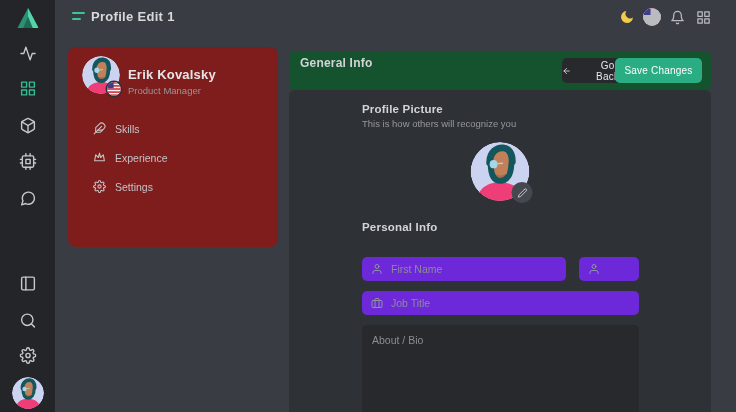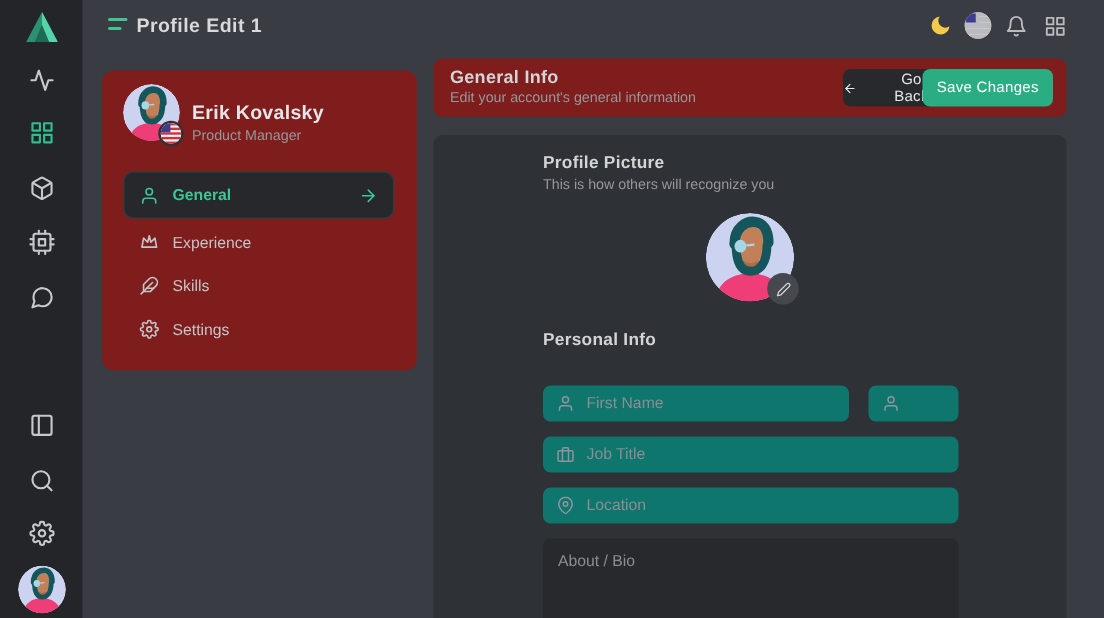--- a/index.html
+++ b/index.html
@@ -41,21 +41,21 @@
   .pc-role { position:absolute; left:60px; top:38px; font-size:9.5px; color:#95979b; }
   .pc-nav { position:absolute; left:14px; right:15px; top:67px; }
   .nav-item { display:flex; align-items:center; height:29px; padding:0 10px; border:1px solid transparent; border-radius:7px; color:#c3c4c7; font-size:10.5px; cursor:pointer; }
   .nav-item.active { height:32px; background:#26282c; border-color:rgba(255,255,255,.08); color:#3fc594; font-weight:bold; margin-bottom:1px; }
   .nav-ic { width:13px; height:13px; margin-right:9px; flex:0 0 auto; }
   .nav-ic svg { width:100%; height:100%; fill:none; stroke:currentColor; stroke-width:2; stroke-linecap:round; stroke-linejoin:round; }
   .nav-arrow { margin-left:auto; width:13px; height:13px; }
   .nav-arrow svg { width:100%; height:100%; fill:none; stroke:currentColor; stroke-width:2; stroke-linecap:round; stroke-linejoin:round; }
 
   
-  .mhead { position:absolute; left:289px; top:39px; width:422px; height:39px; background:#7f1d1d; border-radius:6px; z-index:2; }
+  .mhead { position:absolute; left:289px; top:51px; width:422px; height:39px; background:#14532d; border-radius:6px; z-index:2; }
   .mh-title { position:absolute; left:11px; top:5px; font-size:12px; font-weight:bold; letter-spacing:.2px; color:#d3d4d6; }
   .mh-sub { position:absolute; left:11px; top:21px; font-size:9.5px; color:#95979b; }
   .btn { position:absolute; top:7px; display:flex; align-items:center; justify-content:center; gap:21px; height:25px; border:none; border-radius:5px; font-family:inherit; font-size:10px; font-weight:normal; letter-spacing:.2px; cursor:pointer; }
   .btn-back { right:88px; width:61px; background:#27292d; color:#e6e7e9; }
   .btn-back .bk { width:12px; height:12px; }
   .btn-back .bk svg { width:100%; height:100%; fill:none; stroke:#e6e7e9; stroke-width:2; stroke-linecap:round; stroke-linejoin:round; }
   .btn-save { right:9px; width:87px; background:#2aad82; color:#ffffff; }
 
   
   .mbody { position:absolute; left:289px; top:90px; width:422px; height:322px; background:#2e3136; border-radius:6px 6px 0 0; z-index:2; }
@@ -64,21 +64,21 @@
   .sec-sub { font-size:9.5px; color:#95979b; margin-top:3px; }
   .t-pp { top:13px; }
   .t-pi { top:131px; }
   .big-avatar { position:absolute; left:50%; transform:translateX(-50%); top:52px; width:59px; height:59px; }
   .big-avatar .pic { width:59px; height:59px; border-radius:50%; overflow:hidden; }
   .edit-btn { position:absolute; right:-3px; bottom:-2px; width:21px; height:21px; border:none; border-radius:50%; background:#45484e; display:flex; align-items:center; justify-content:center; cursor:pointer; }
   .edit-btn svg { width:10px; height:10px; fill:none; stroke:#d9dadc; stroke-width:2; stroke-linecap:round; stroke-linejoin:round; }
 
   .fields { position:absolute; left:73px; top:167px; width:277px; }
   .frow { display:flex; gap:13px; margin-bottom:10px; }
-  .field { display:flex; align-items:center; gap:8px; height:24px; padding:0 9px; background:#0f766e; border-radius:5px; color:#9093a0; flex:1 1 auto; }
+  .field { display:flex; align-items:center; gap:8px; height:24px; padding:0 9px; background:#6d28d9; border-radius:5px; color:#9093a0; flex:1 1 auto; }
   .f-ic { width:12px; height:12px; flex:0 0 auto; }
   .f-ic svg { width:100%; height:100%; fill:none; stroke:currentColor; stroke-width:2; stroke-linecap:round; stroke-linejoin:round; }
   .field input { flex:1 1 auto; min-width:0; background:transparent; border:none; outline:none; color:#cfd0d3; font-family:inherit; font-size:10.5px; }
   .field input::placeholder, .fields textarea::placeholder { color:#8b8d93; opacity:1; }
   .fields textarea { width:277px; height:90px; background:#28292d; border:none; outline:none; border-radius:5px; padding:9px 10px; color:#cfd0d3; font-family:inherit; font-size:10.5px; resize:none; display:block; }
 </style>
 </head>
 <body>
 
 <div class="rail">
@@ -248,68 +248,52 @@
             <rect y="9.3" width="14" height="1.6"></rect>
             <rect y="12.4" width="14" height="1.6"></rect>
           </g>
           <rect width="6.6" height="6.2" fill="#3d3c8f"></rect>
         </g>
       </svg>
   </div>
   <div class="pc-name">Erik Kovalsky</div>
   <div class="pc-role">Product Manager</div>
   <div class="pc-nav">
-    <div class="nav-item active">
-      <span class="nav-ic">
-          <svg viewBox="0 0 24 24">
-            <path d="M20 21v-2a4 4 0 0 0-4-4H8a4 4 0 0 0-4 4v2"></path>
-            <circle cx="12" cy="7" r="4"></circle>
-          </svg>
-        </span>
-      <span>General</span>
-      <span class="nav-arrow">
-          <svg viewBox="0 0 24 24">
-            <line x1="5" y1="12" x2="19" y2="12"></line>
-            <polyline points="12 5 19 12 12 19"></polyline>
-          </svg>
-        </span>
-    </div>
-    <div class="nav-item">
-      <span class="nav-ic">
-          <svg viewBox="0 0 24 24">
-            <path d="M3 18 L5 7 L10 12 L12 4 L14 12 L19 7 L21 18 Z"></path>
-          </svg>
-        </span>
-      <span>Experience</span>
-    </div>
     <div class="nav-item">
       <span class="nav-ic">
           <svg viewBox="0 0 24 24">
             <path d="M20.24 12.24a6 6 0 0 0-8.49-8.49L5 10.5V19h8.5z"></path>
             <line x1="16" y1="8" x2="2" y2="22"></line>
             <line x1="17.5" y1="15" x2="9" y2="15"></line>
           </svg>
         </span>
       <span>Skills</span>
     </div>
     <div class="nav-item">
       <span class="nav-ic">
           <svg viewBox="0 0 24 24">
+            <path d="M3 18 L5 7 L10 12 L12 4 L14 12 L19 7 L21 18 Z"></path>
+          </svg>
+        </span>
+      <span>Experience</span>
+    </div>
+    <div class="nav-item">
+      <span class="nav-ic">
+          <svg viewBox="0 0 24 24">
             <circle cx="12" cy="12" r="3"></circle>
             <path d="M19.4 15a1.65 1.65 0 0 0 .33 1.82l.06.06a2 2 0 0 1 0 2.83 2 2 0 0 1-2.83 0l-.06-.06a1.65 1.65 0 0 0-1.82-.33 1.65 1.65 0 0 0-1 1.51V21a2 2 0 0 1-2 2 2 2 0 0 1-2-2v-.09A1.65 1.65 0 0 0 9 19.4a1.65 1.65 0 0 0-1.82.33l-.06.06a2 2 0 0 1-2.83 0 2 2 0 0 1 0-2.83l.06-.06a1.65 1.65 0 0 0 .33-1.82 1.65 1.65 0 0 0-1.51-1H3a2 2 0 0 1-2-2 2 2 0 0 1 2-2h.09A1.65 1.65 0 0 0 4.6 9a1.65 1.65 0 0 0-.33-1.82l-.06-.06a2 2 0 0 1 0-2.83 2 2 0 0 1 2.83 0l.06.06a1.65 1.65 0 0 0 1.82.33H9a1.65 1.65 0 0 0 1-1.51V3a2 2 0 0 1 2-2 2 2 0 0 1 2 2v.09a1.65 1.65 0 0 0 1 1.51 1.65 1.65 0 0 0 1.82-.33l.06-.06a2 2 0 0 1 2.83 0 2 2 0 0 1 0 2.83l-.06.06a1.65 1.65 0 0 0-.33 1.82V9a1.65 1.65 0 0 0 1.51 1H21a2 2 0 0 1 2 2 2 2 0 0 1-2 2h-.09a1.65 1.65 0 0 0-1.51 1z"></path>
           </svg>
         </span>
       <span>Settings</span>
     </div>
   </div>
 </div>
 
 <div class="mhead">
   <div class="mh-title">General Info</div>
-  <div class="mh-sub">Edit your account's general information</div>
   <button class="btn btn-back">
     <span class="bk">
         <svg viewBox="0 0 24 24">
           <line x1="19" y1="12" x2="5" y2="12"></line>
           <polyline points="12 19 5 12 12 5"></polyline>
         </svg>
       </span>
     <span>Go Back</span>
   </button>
   <button class="btn btn-save">
@@ -375,26 +359,15 @@
       <div class="field">
         <span class="f-ic">
             <svg viewBox="0 0 24 24">
               <rect x="2" y="7" width="20" height="14" rx="2"></rect>
               <path d="M16 21V5a2 2 0 0 0-2-2h-4a2 2 0 0 0-2 2v16"></path>
             </svg>
           </span>
         <input type="text" placeholder="Job Title" style="">
       </div>
     </div>
-    <div class="frow">
-      <div class="field">
-        <span class="f-ic">
-            <svg viewBox="0 0 24 24">
-              <path d="M21 10c0 7-9 13-9 13s-9-6-9-13a9 9 0 0 1 18 0z"></path>
-              <circle cx="12" cy="10" r="3"></circle>
-            </svg>
-          </span>
-        <input type="text" placeholder="Location" style="">
-      </div>
-    </div>
     <textarea placeholder="About / Bio" style=""></textarea>
   </div>
 </div>
 
 </body></html>

